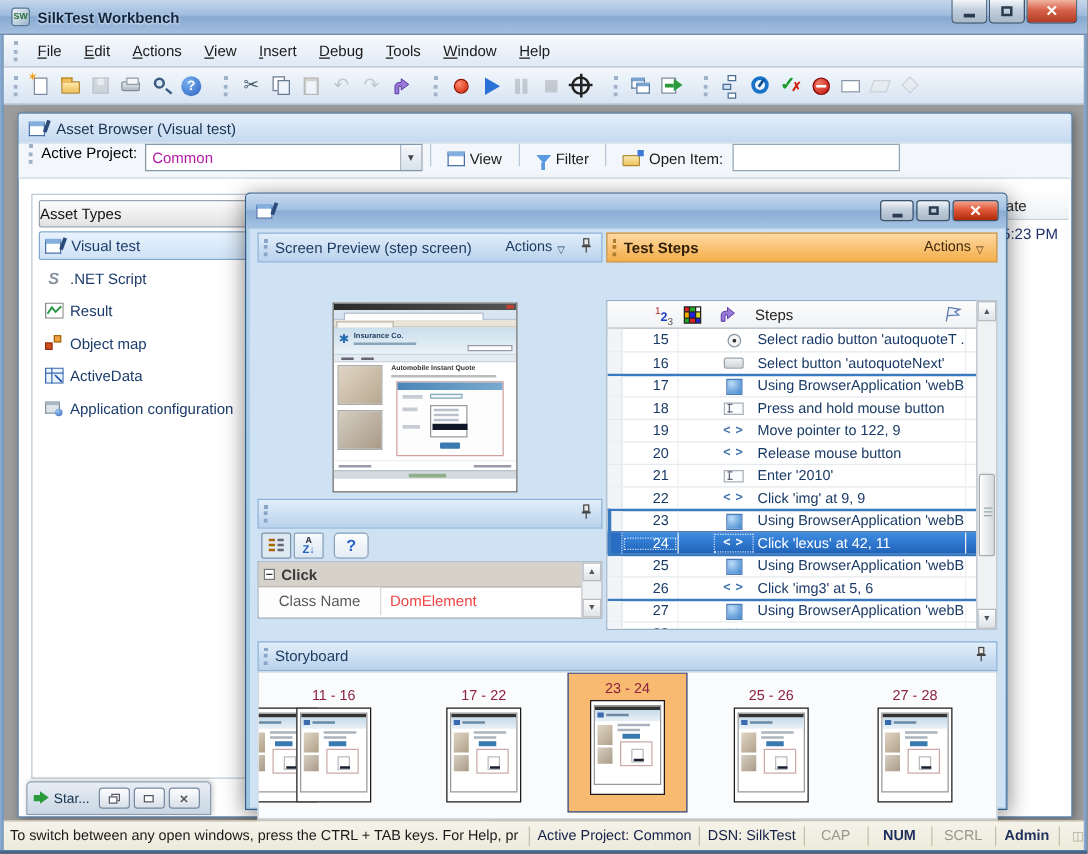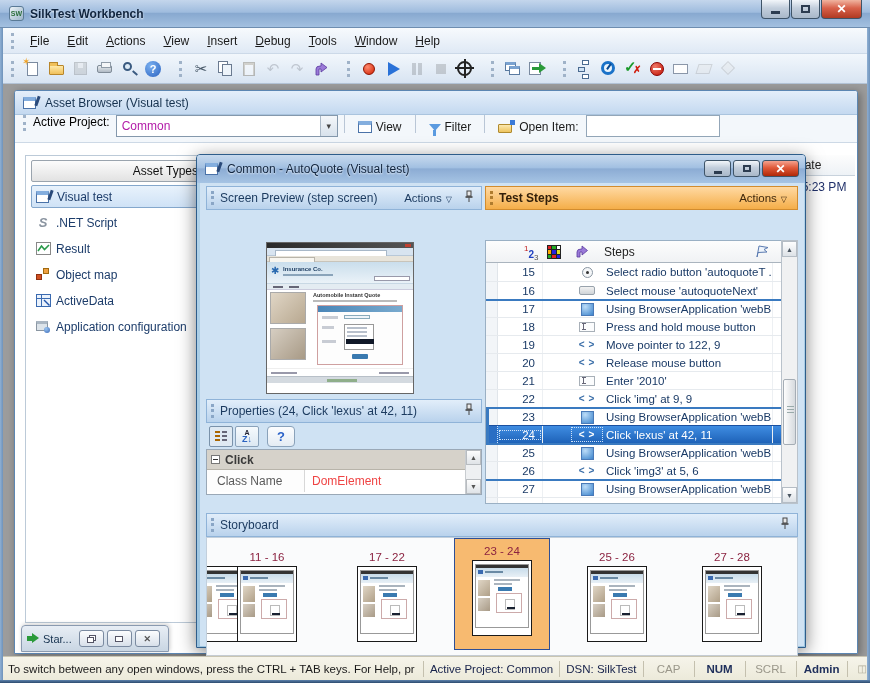--- a/index.html
+++ b/index.html
@@ -101,21 +101,21 @@
 .ab-btn{display:flex;align-items:center;height:24px;padding:0 7px;color:#1a1a1a;font-size:12px}
 .ab-btn .lbl{margin-left:4px}
 .vbtn-ic{width:14px;height:12px;background:#fff;border:1px solid #4a72a8;border-top:4px solid #84aede;position:relative}
 .funnel{width:0;height:0;border-left:6px solid transparent;border-right:6px solid transparent;border-top:7px solid #5a9ae0;position:relative}
 .funnel::after{content:"";position:absolute;left:-1.5px;top:-1px;width:3px;height:6px;background:#5a9ae0}
 .oi-ic{position:relative;width:17px;height:14px}
 .oi-ic i{position:absolute;left:0;top:4px;width:14px;height:9px;background:linear-gradient(#fbe8b0,#eec45e);border:1px solid #b08a2e;border-radius:1px}
 .oi-ic::after{content:"";position:absolute;right:0;top:0;width:5px;height:5px;background:#3a7ad8}
 #ab-openfield{width:134px;height:22px;background:#fff;border:1px solid #93a6b8}
 #ab-left{position:absolute;left:10px;top:64px;width:182px;height:468px;background:#fff;border:1px solid #bccad8}
-#at-header{position:absolute;left:5px;top:4px;width:168px;height:22px;text-align:right;font-size:12px;color:#111;line-height:20px;
+#at-header{position:absolute;left:5px;top:4px;width:168px;height:22px;text-align:left;font-size:12px;color:#111;line-height:20px;
  background:linear-gradient(180deg,#fcfcfc,#e2e2e2);border:1px solid #9aa4ae;border-radius:2px}
 .at-item{position:absolute;left:5px;width:168px;height:23px;display:flex;align-items:center;font-size:12px;color:#1c3c6a;padding-left:3px}
 .at-item.sel{background:linear-gradient(180deg,#e8f2fc,#cfe2f6);border:1px solid #84a7cc;border-radius:2px}
 .at-item .aic{width:18px;margin-right:4px;display:flex;justify-content:center}
 .ai-ns{font-size:13px;font-weight:bold;font-style:italic;color:#8a94a0}
 .ai-om{position:relative;width:14px;height:13px}
 .ai-om i{position:absolute;left:0;top:6px;width:6px;height:6px;background:#d05020;border:1px solid #903010}
 .ai-om b{position:absolute;right:1px;top:0;width:6px;height:6px;background:#f0a040;border:1px solid #a06a10}
 .ai-ac{position:relative;width:14px;height:13px}
 .ai-ac i{position:absolute;left:0;top:1px;width:12px;height:10px;background:#dde4ea;border:1px solid #8a96a2;border-top:3px solid #aab6c2}
@@ -201,21 +201,21 @@
 .cat-ic i:nth-child(5){left:0;top:9px;background:#a60}.cat-ic i:nth-child(6){left:7px;top:9px}
 .az-ic{font-size:7px;font-weight:bold;color:#223;line-height:7px;text-align:center}
 .az-ic b{color:#2a62c0;font-size:9px}
 .pt-help{width:28px;height:21px;border:1px solid #8aa2ba;border-radius:4px;background:linear-gradient(180deg,#fcfdfe,#e4ecf4);
  color:#2a62c8;font-weight:bold;font-size:13px;text-align:center;line-height:19px;margin-left:6px}
 #prop-grid{position:absolute;left:6px;top:266px;width:276px;height:46px;background:#fff;border:1px solid #9aa8b6}
 #pg-group{height:20px;background:#d6d2ca;border-bottom:1px solid #b8b4aa;display:flex;align-items:center;font-size:12px;font-weight:bold;color:#3a3a3a}
 .minus-box{width:9px;height:9px;border:1px solid #777;background:#fff;position:relative;margin:0 5px 0 4px}
 .minus-box::after{content:"";position:absolute;left:1px;top:3px;width:5px;height:1px;background:#333}
 #pg-row{height:22px;display:flex;align-items:center;font-size:12px}
-#pg-row .k{width:98px;color:#5a5a5a;padding-left:10px;border-right:1px solid #d8d8d8;height:100%;line-height:22px;background:#fdfdfd}
+#pg-row .k{width:98px;color:#5a5a5a;padding-left:16px;border-right:1px solid #d8d8d8;height:100%;line-height:22px;background:#fdfdfd}
 #pg-row .v{padding-left:7px;color:#ef4444}
 .vscroll-s{position:absolute;right:0;top:0;width:16px;height:44px;background:#eef0f2;border-left:1px solid #c8ccd0}
 .sc-btn{position:absolute;left:0;width:15px;height:15px;background:linear-gradient(180deg,#fdfdfd,#dfe3e7);border:1px solid #b8bcc0;
  color:#555;font-size:7px;text-align:center;line-height:13px}
 
 #ts-table{position:absolute;left:285px;top:57px;width:296px;height:264px;background:#fff;border:1px solid #9ab0c4;border-right:none;overflow:hidden}
 #ts-hrow{height:22px;background:linear-gradient(180deg,#fdfdfd,#f0f2f4);border-bottom:1px solid #aab4be;position:relative}
 .si-123{position:absolute;left:38px;top:3px;width:18px}
 .si-123 i{font-style:normal;font-size:8px;color:#c02020;vertical-align:top}
 .si-123 b{font-size:10px;color:#2040c0}
@@ -528,21 +528,20 @@
           <span>✕</span>
         </span>
     </div>
   </div>
 
   <div id="dlg">
     <div id="dlg-title">
       <span class="ic-vt" style="margin-left:8px">
           <i></i>
         </span>
-      <span class="t">Common - AutoQuote (Visual test)</span>
       <div id="dlg-caps">
         <div class="dcap">
             <div class="glyph-min" style="width:8px"></div>
           </div>
         <div class="dcap">
             <div class="glyph-max" style="width:8px;height:7px"></div>
           </div>
         <div class="dcap close">
             <span>✕</span>
           </div>
@@ -603,21 +602,20 @@
           <div class="pv-foot">
               <i style="left:4px;width:26px"></i>
               <i style="right:4px;width:30px"></i>
             </div>
           <div class="pv-status"></div>
         </div>
       </div>
 
       <div class="pane-hdr" style="left:6px;top:216px;width:276px">
         <span class="grip2"></span>
-        <span>Properties (24, Click 'lexus' at 42, 11)</span>
         <span class="actions"></span>
         <span class="pin">
           <svg width="10" height="13" viewBox="0 0 10 13">
               <rect x="3" y="1" width="4" height="5" fill="#e8e8e8" stroke="#444"></rect>
               <line x1="1.5" y1="7" x2="8.5" y2="7" stroke="#444" stroke-width="1.6"></line>
               <line x1="5" y1="7.5" x2="5" y2="12" stroke="#444"></line>
             </svg>
         </span>
       </div>
       <div id="props-tools">
@@ -696,21 +694,21 @@
    <span class="txt">Select radio button 'autoquoteT ...</span>
    <span class="endc"></span>
             </div>
             <div class="ts-row">
    <span class="gut"></span>
    <span class="num">16</span>
    <span class="c2"></span>
    <span class="icn">
                 <span class="si-btnf"></span>
               </span>
-   <span class="txt">Select mouse 'autoquoteNext'</span>
+   <span class="txt">Select button 'autoquoteNext'</span>
    <span class="endc"></span>
             </div>
             <div class="ts-row gstart">
    <span class="gut"></span>
    <span class="num">17</span>
    <span class="c2"></span>
    <span class="icn">
                 <span class="si-app"></span>
               </span>
    <span class="txt">Using BrowserApplication 'webBr...</span>

